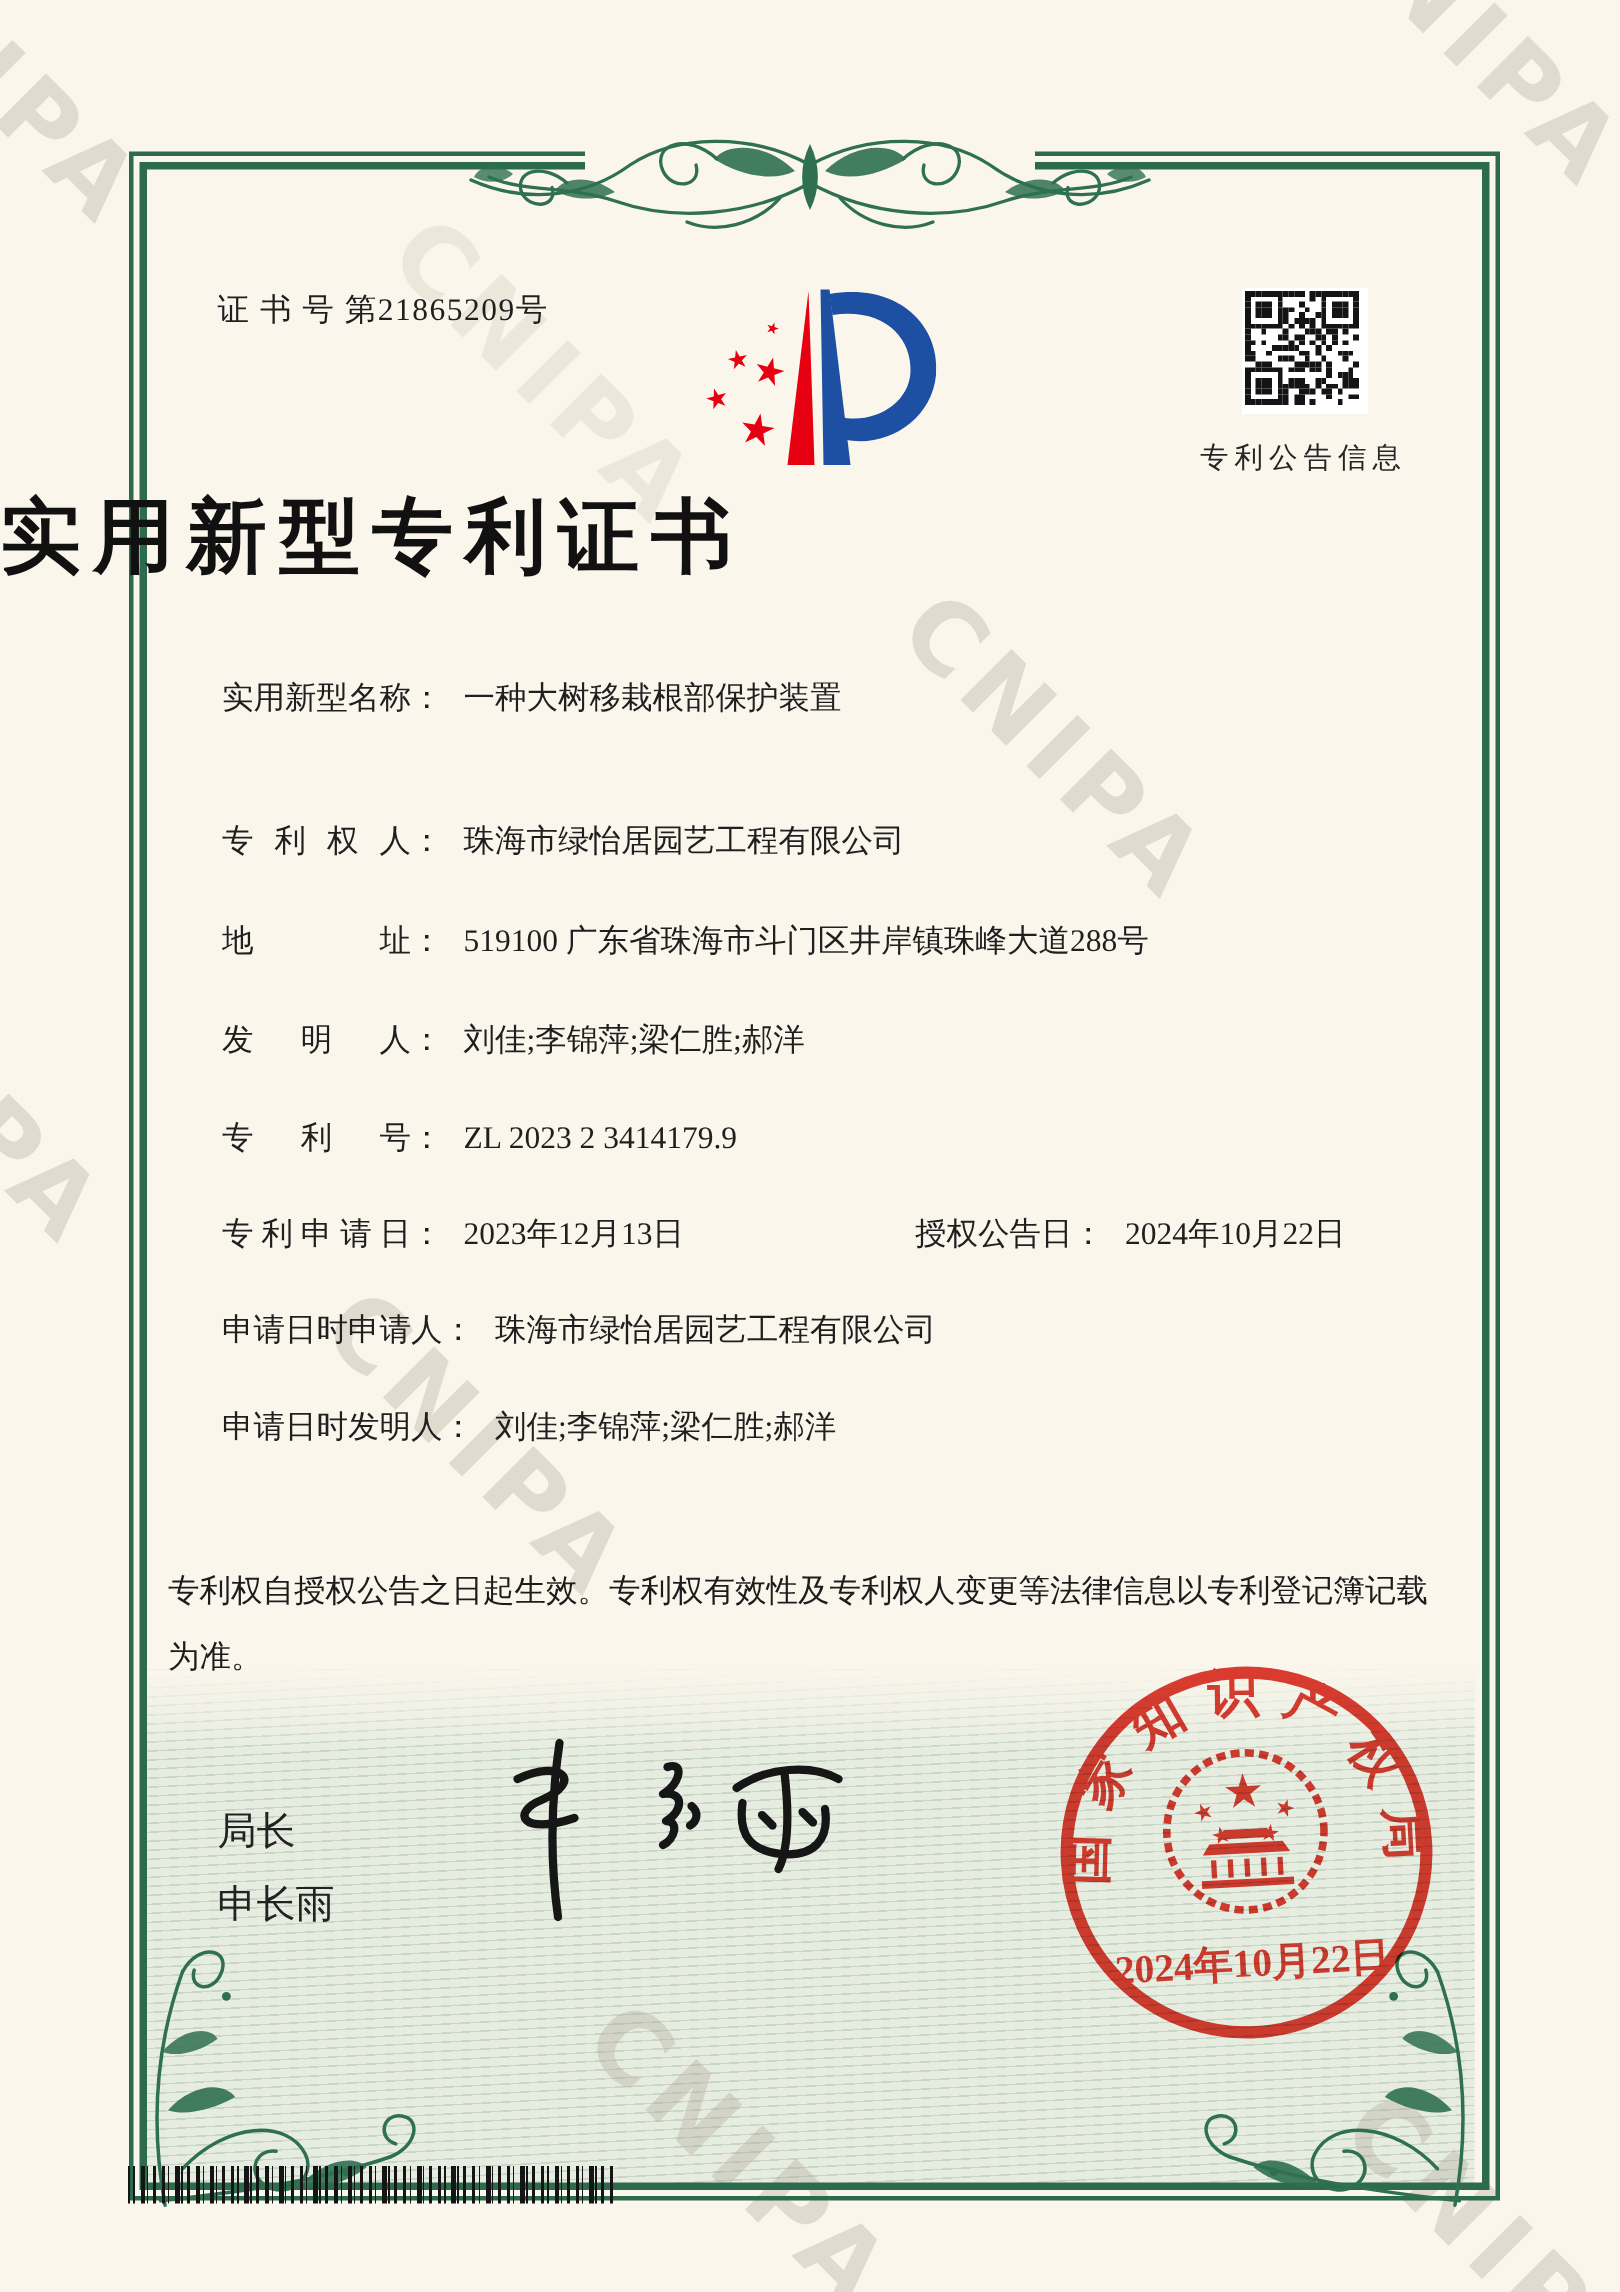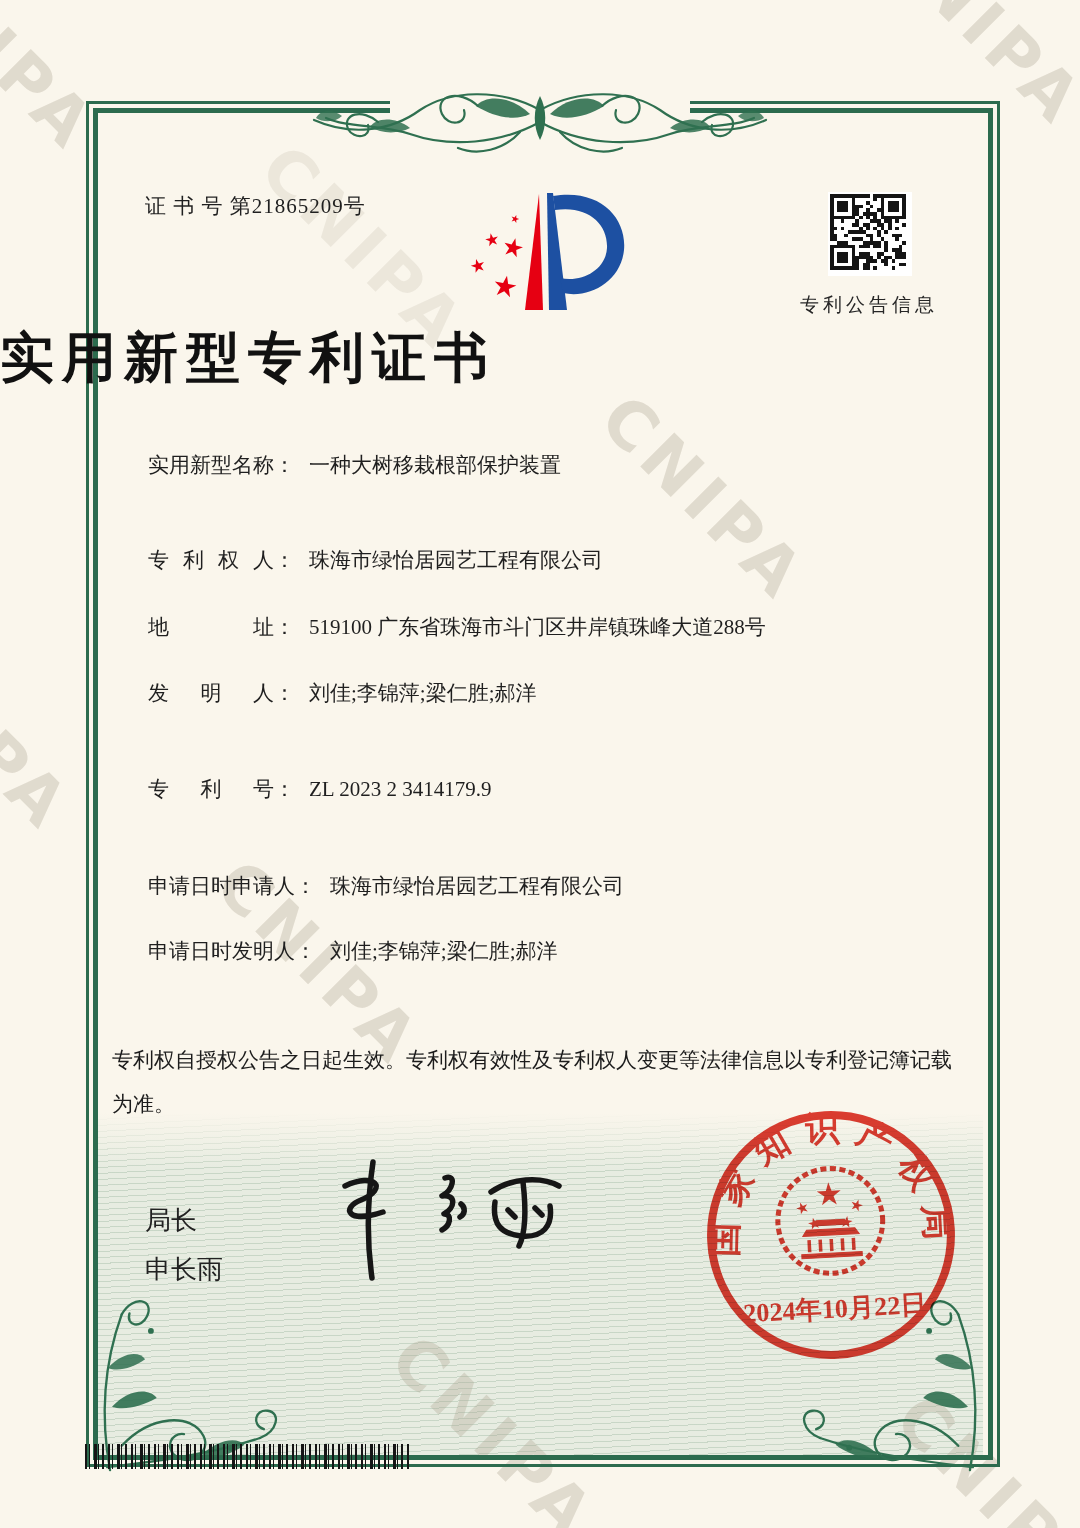--- a/index.html
+++ b/index.html
@@ -35,21 +35,21 @@
   .title{position:absolute;left:0;top:322px;width:100%;
          font-size:54px;font-weight:700;letter-spacing:8px;color:#111;}
 
   .row{position:absolute;left:148px;right:96px;font-size:21px;line-height:30px;white-space:nowrap;}
   .flabel{display:inline-block;width:126px;text-align:justify;text-align-last:justify;vertical-align:top;}
   .flabel.wide{width:auto;text-align:left;text-align-last:auto;}
   .colon{display:inline-block;}
   .fval{margin-left:14px;}
   .col2{position:absolute;left:462px;top:0;}
   .r1{top:450px;} .r2{top:545px;} .r3{top:612px;} .r4{top:678px;}
-  .r5{top:743px;margin-top:31px;} .r6{top:807px;} .r7{top:871px;} .r8{top:936px;}
+  .r5{top:743px;} .r6{top:807px;} .r7{top:871px;} .r8{top:936px;}
 
   .statement{position:absolute;left:112px;top:1038px;width:858px;font-size:21px;
              line-height:44px;color:#1c1c1c;}
   .statement .ln1{text-indent:2em;}
 
   .director{position:absolute;left:145px;font-family:"Liberation Sans","DejaVu Sans",sans-serif;
             font-size:26px;color:#222;}
   .director.t1{top:1203px;} .director.t2{top:1252px;}
   .signature{position:absolute;left:295px;top:1148px;width:280px;height:145px;}
 
@@ -405,20 +405,26 @@
     </div>
     <div class="row r3">
       <span class="flabel">地址</span><span class="colon">：</span><span class="fval">519100 广东省珠海市斗门区井岸镇珠峰大道288号</span>
     </div>
     <div class="row r4">
       <span class="flabel">发明人</span><span class="colon">：</span><span class="fval">刘佳;李锦萍;梁仁胜;郝洋</span>
     </div>
     <div class="row r5">
       <span class="flabel">专利号</span><span class="colon">：</span><span class="fval">ZL 2023 2 3414179.9</span>
     </div>
+    <div class="row r6">
+      <span class="flabel">专利申请日</span><span class="colon">：</span><span class="fval">2023年12月13日</span>
+      <span class="col2">
+        <span>授权公告日</span><span class="colon">：</span><span class="fval">2024年10月22日</span>
+      </span>
+    </div>
     <div class="row r8">
       <span class="flabel wide">申请日时发明人</span><span class="colon">：</span><span class="fval">刘佳;李锦萍;梁仁胜;郝洋</span>
     </div>
     <div class="row r7">
       <span class="flabel wide">申请日时申请人</span><span class="colon">：</span><span class="fval">珠海市绿怡居园艺工程有限公司</span>
     </div>
 
     <div class="statement">
       <div class="ln2">专利权自授权公告之日起生效。专利权有效性及专利权人变更等法律信息以专利登记簿记载为准。</div>
     </div>

